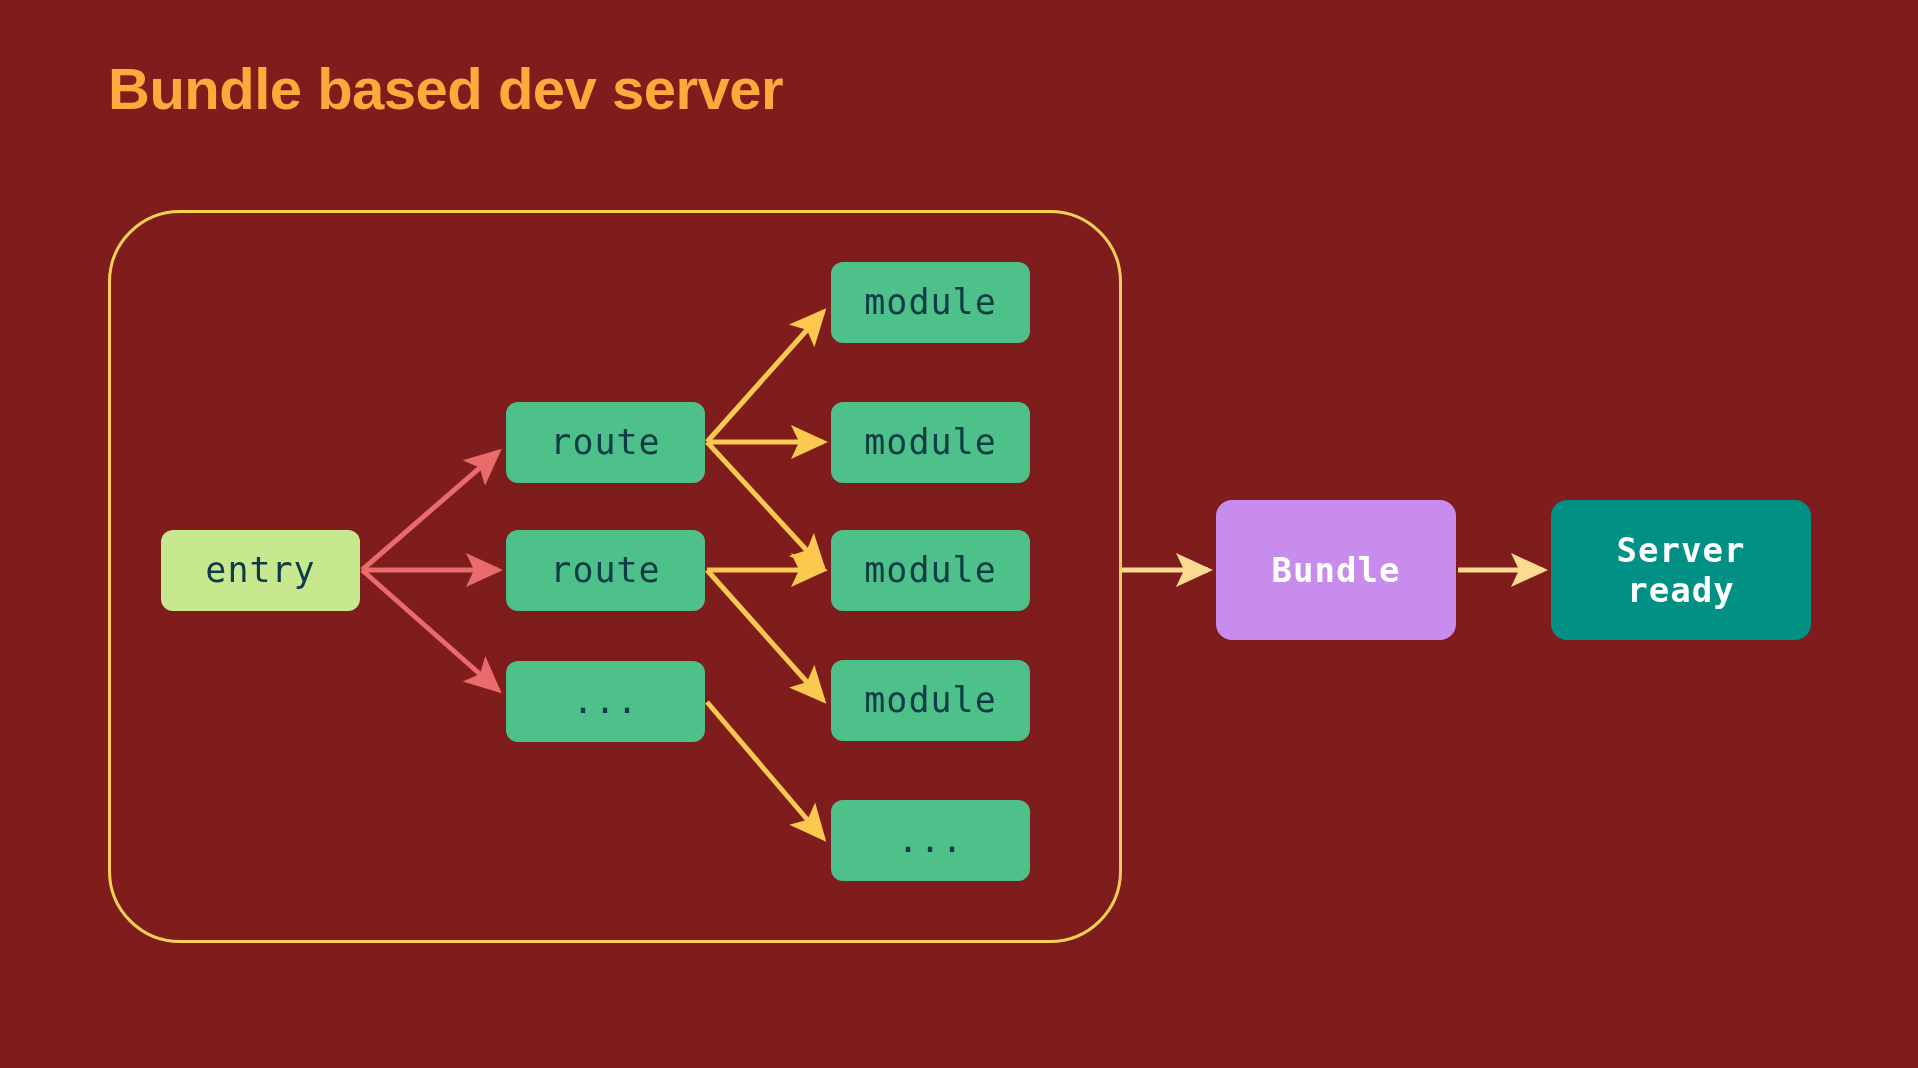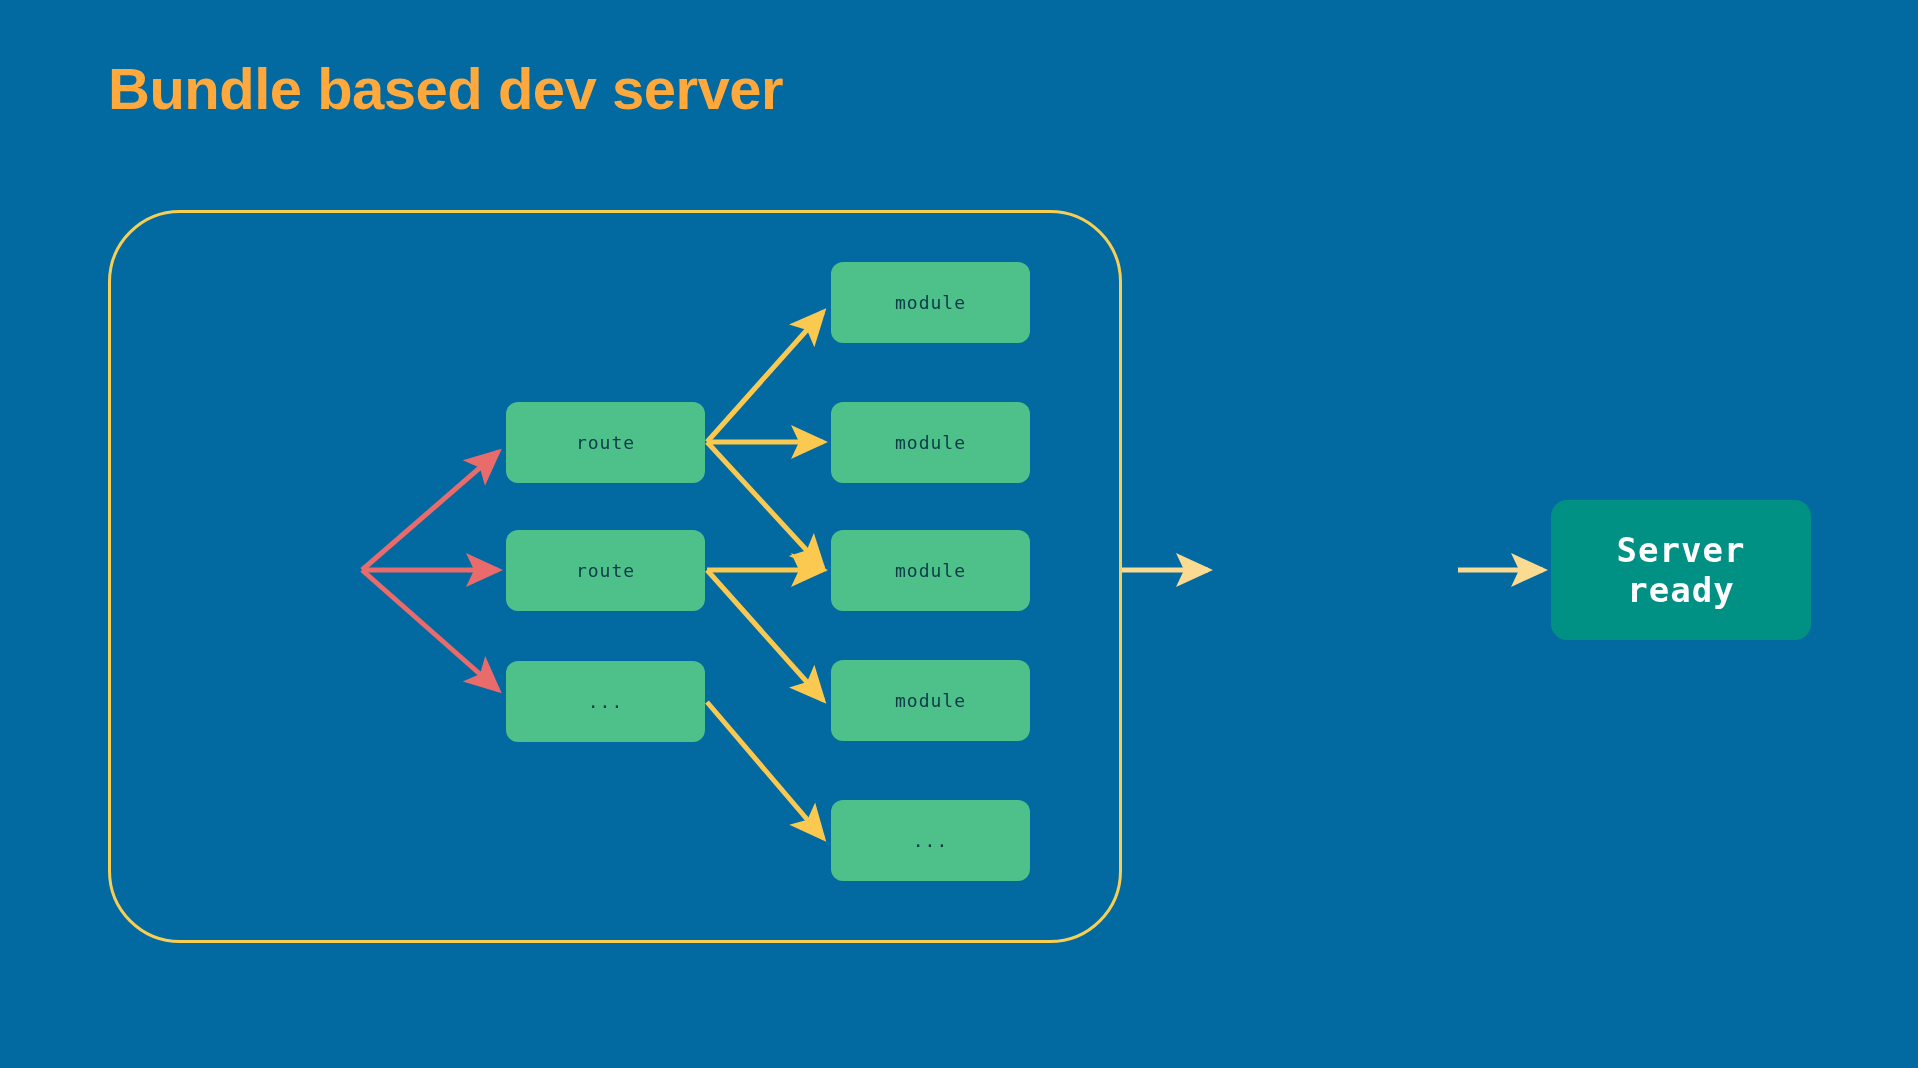--- a/index.html
+++ b/index.html
@@ -10,21 +10,21 @@
   body {
     width: 1918px;
     height: 1068px;
     overflow: hidden;
     font-family: "Liberation Sans", sans-serif;
   }
   #canvas {
     position: relative;
     width: 1918px;
     height: 1068px;
-    background: #0369a1;
+    background: #7f1d1d;
   }
   #title {
     position: absolute;
     left: 108px;
     top: 55px;
     font-family: "Liberation Sans", sans-serif;
     font-size: 58px;
     font-weight: 700;
     letter-spacing: -0.5px;
     color: #ffa93d;
@@ -46,21 +46,21 @@
     display: flex;
     align-items: center;
     justify-content: center;
     border-radius: 12px;
     font-family: "DejaVu Sans Mono", "Liberation Mono", monospace;
     text-align: center;
     line-height: 1.18;
     white-space: pre-line;
   }
   .node-graph {
-    font-size: 18px;
+    font-size: 35px;
     font-weight: 400;
     color: #0e3b47;
     letter-spacing: 1px;
   }
   .node-entry {
     background: #c8e88f;
   }
   .node-green {
     background: #4ec08a;
   }
@@ -144,27 +144,29 @@
 
     <g>
       <line x1="1122" y1="570" x2="1208" y2="570" stroke="#fbdb91" stroke-width="5" marker-end="url(#ah-yel-l)"></line>
     </g>
 
     <g>
       <line x1="1458" y1="570" x2="1543" y2="570" stroke="#fbdb91" stroke-width="5" marker-end="url(#ah-yel-l)"></line>
     </g>
   </svg>
 
+  <div class="node node-graph node-entry" style="left:161px; top:530px; width:199px; height:81px;">entry</div>
 
   <div class="node node-graph node-green" style="left:506px; top:402px; width:199px; height:81px;">route</div>
   <div class="node node-graph node-green" style="left:506px; top:530px; width:199px; height:81px;">route</div>
   <div class="node node-graph node-green" style="left:506px; top:661px; width:199px; height:81px;">...</div>
 
   <div class="node node-graph node-green" style="left:831px; top:262px; width:199px; height:81px;">module</div>
   <div class="node node-graph node-green" style="left:831px; top:402px; width:199px; height:81px;">module</div>
   <div class="node node-graph node-green" style="left:831px; top:530px; width:199px; height:81px;">module</div>
   <div class="node node-graph node-green" style="left:831px; top:660px; width:199px; height:81px;">module</div>
   <div class="node node-graph node-green" style="left:831px; top:800px; width:199px; height:81px;">...</div>
 
+  <div class="node node-bundle" style="left:1216px; top:500px; width:240px; height:140px;">Bundle</div>
   <div class="node node-server" style="left:1551px; top:500px; width:260px; height:140px;">Server
 ready</div>
 
 </div>
 
 </body></html>

